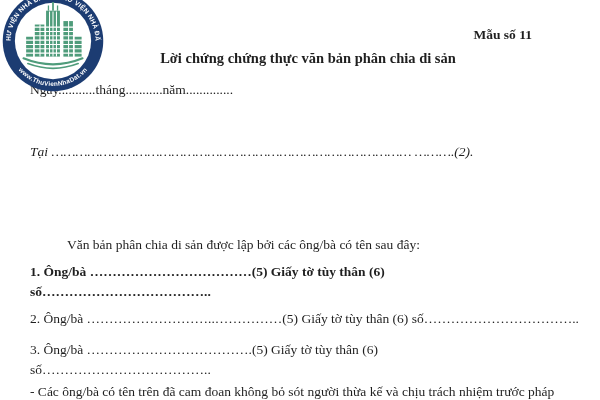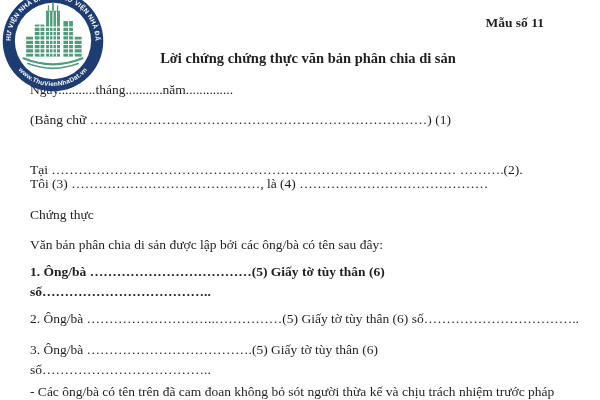--- a/index.html
+++ b/index.html
@@ -7,30 +7,30 @@
     position:relative;width:600px;height:400px;background:#ffffff;
     font-family:"Liberation Serif","DejaVu Serif",serif;color:#1f1f1f;
     overflow:hidden;
   }
   .ln{
     position:absolute;left:30px;margin:0;
     font-size:13.5px;line-height:20px;white-space:pre-line;
   }
   .date{top:80px;z-index:1;}
   .words{top:110px;}
-  .place{top:160px;}
+  .place{top:142px;font-style:italic;}
   .certifier{top:174px;}
   .certify{top:205px;}
-  .intro{top:235px;}
+  .intro{top:235px;margin-left:37px;}
   .p1{top:262px;width:560px;font-weight:bold;}
   .p2{top:309px;width:572px;}
   .p3{top:340px;width:560px;}
   .pledge{top:382px;width:574px;white-space:nowrap;overflow:hidden;}
   .form-no{
-    position:absolute;top:11px;right:52px;margin:4px;
+    position:absolute;top:11px;right:52px;margin:16px;
     font-weight:bold;font-size:13.5px;
   }
   .title{
     position:absolute;top:42px;left:0;width:100%;margin:8px;
     text-align:center;font-size:14.5px;font-weight:bold;
   }
   .seal{
     position:absolute;top:-11px;left:1px;width:104px;height:104px;z-index:5;
   }
   .seal svg{display:block;width:104px;height:104px;}
@@ -82,27 +82,24 @@
       </g>
     </svg>
   </div>
 
   <p class="form-no">Mẫu số 11</p>
 
   <h1 class="title">Lời chứng chứng thực văn bản phân chia di sản</h1>
 
   <p class="ln date">Ngày...........tháng...........năm..............</p>
 
-  <p class="ln words">(Bằng chữ …………………………………………………………………) (1)</p>
 
   <p class="ln place">Tại ……………………………………………………………………………… ……….(2).</p>
 
-  <p class="ln certifier">Tôi (3) ……………………………………, là (4) ……………………………………</p>
 
-  <p class="ln certify">Chứng thực</p>
 
   <p class="ln intro">Văn bản phân chia di sản được lập bởi các ông/bà có tên sau đây:</p>
 
   <p class="ln p1">1. Ông/bà ………………………………(5) Giấy tờ tùy thân (6)
 số………………………………..</p>
 
   <p class="ln p2">2. Ông/bà ………………………..……………(5) Giấy tờ tùy thân (6) số……………………………..</p>
 
   <p class="ln p3">3. Ông/bà ……………………………….(5) Giấy tờ tùy thân (6)
 số………………………………..</p>

